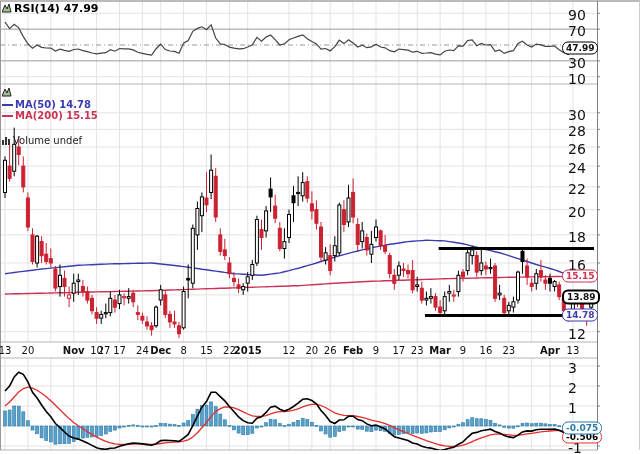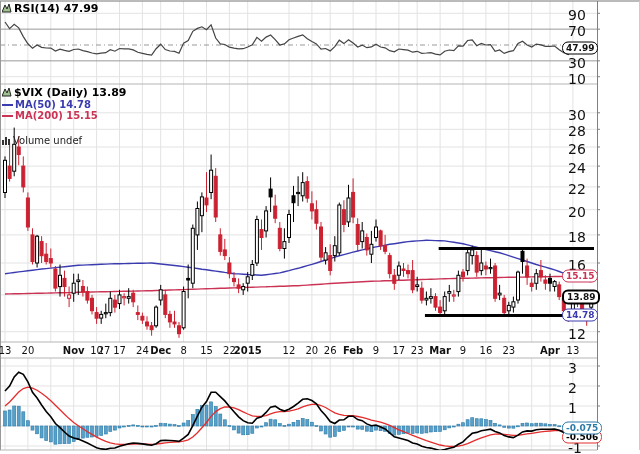--- a/index.html
+++ b/index.html
@@ -569,21 +569,21 @@
 
   <div class="legend lg-main" style="left:2px;top:2px;">
     <span class="icon"><svg width="10" height="10">
           <polygon points="0,9 3,2 5,6 7,1 9,9" fill="#9fc08f" stroke="#222" stroke-width="1"></polygon>
         </svg></span><span>RSI(14) 47.99</span>
   </div>
 
   <div class="legend lg-main" style="left:2px;top:86px;">
     <span class="icon"><svg width="10" height="10">
           <polygon points="0,9 3,2 5,6 7,1 9,9" fill="#9fc08f" stroke="#222" stroke-width="1"></polygon>
-        </svg></span><span>$VIX (Daily) 13.89</span>
+        </svg></span>
   </div>
   <div class="legend lg-sub" style="left:2px;top:99px;color:#3b3bb0;">
     <span class="swatch" style="background:#3b3bb0;"></span><span>MA(50) 14.78</span>
   </div>
   <div class="legend lg-sub" style="left:2px;top:110px;color:#cb3355;">
     <span class="swatch" style="background:#cb3355;"></span><span>MA(200) 15.15</span>
   </div>
   <div class="legend" style="left:2px;top:120px;font-size:10px;color:#222;margin-top:15px;">
     <span class="icon"><svg width="9" height="9">
           <rect x="0" y="4" width="2" height="5" fill="#333"></rect>

